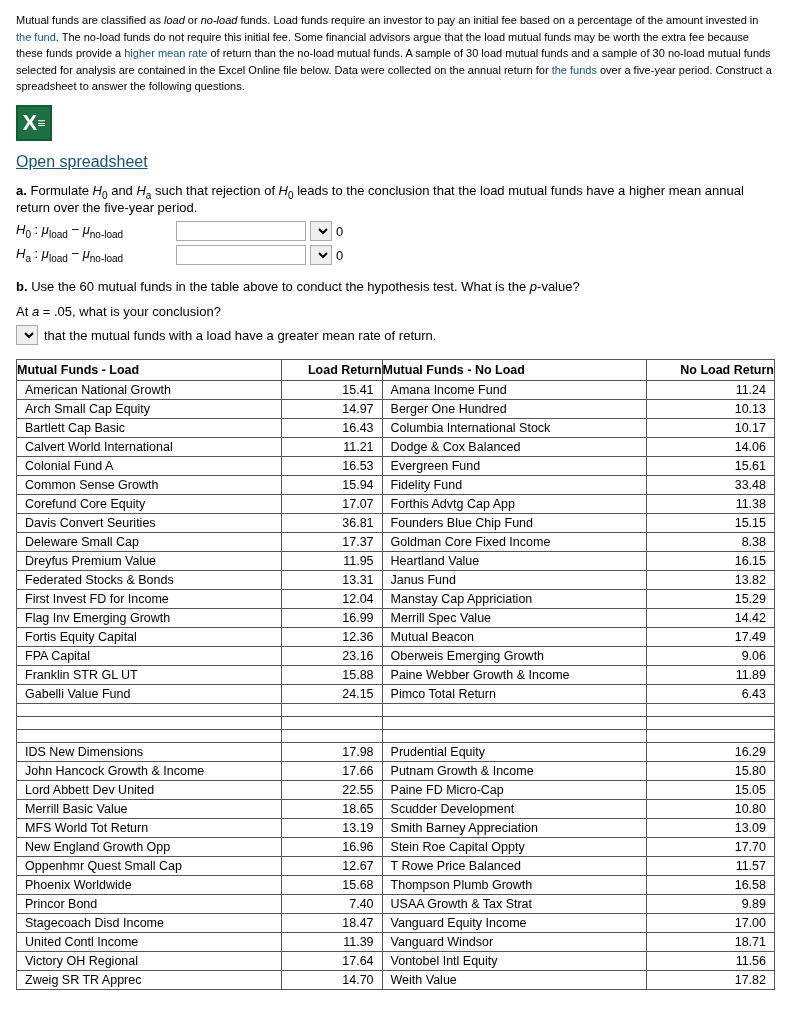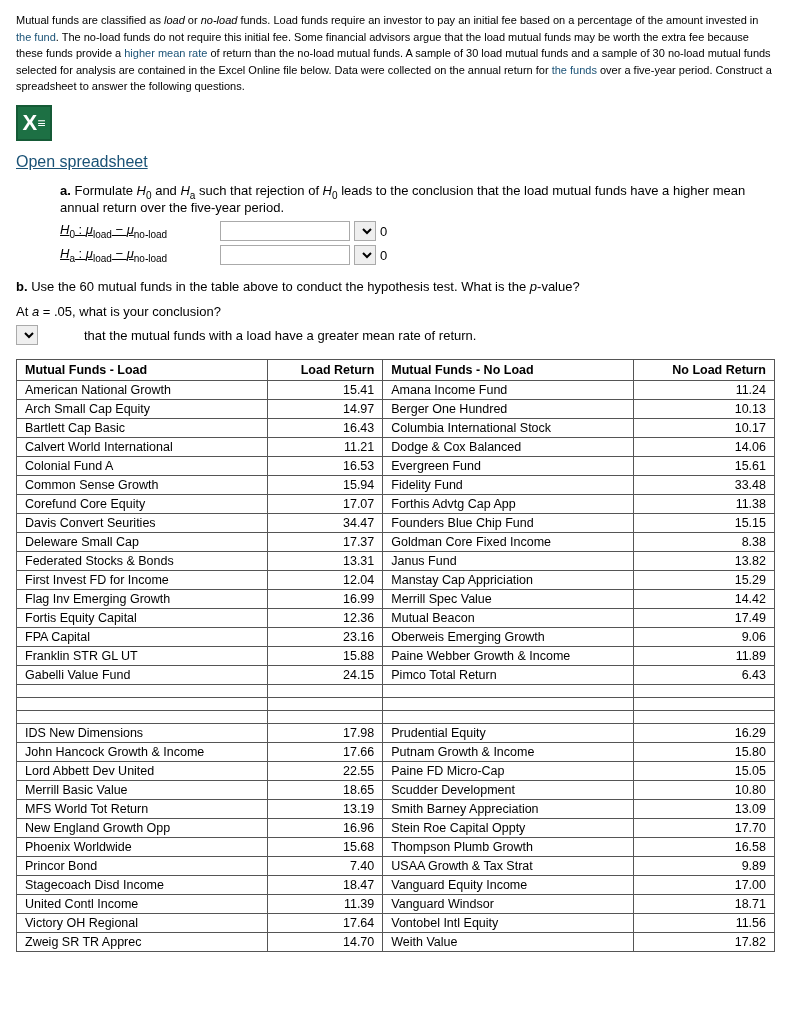--- a/index.html
+++ b/index.html
@@ -40,31 +40,30 @@
       display: block;
       margin-bottom: 12px;
       cursor: pointer;
     }
     .section-label {
       font-size: 13px;
       margin-bottom: 6px;
     }
     .bold { font-weight: bold; }
     .italic { font-style: italic; }
-    .section-a { margin-bottom: 14px; margin-left: 44px; }
+    .section-a { margin-bottom: 14px; }
     .hypothesis-row {
       display: flex;
       align-items: center;
       margin-bottom: 4px;
       font-size: 13px;
     }
     .hypothesis-row .h-label {
       width: 160px;
       font-size: 13px;
-      text-decoration: underline;
     }
     .hypothesis-row input[type="text"] {
       width: 130px;
       height: 20px;
       border: 1px solid #aaa;
       margin-right: 4px;
       font-size: 13px;
     }
     .hypothesis-row select {
       width: 22px;
@@ -88,41 +87,40 @@
       height: 20px;
       border: 1px solid #aaa;
       margin: 0 6px;
       font-size: 13px;
     }
     .conclusion-row {
       display: flex;
       align-items: center;
       margin-bottom: 14px;
       font-size: 13px;
-      gap: 40px;
     }
     .conclusion-row select {
       width: 22px;
       height: 20px;
       border: 1px solid #aaa;
       margin-right: 6px;
       font-size: 12px;
     }
     
     .funds-table-container {
       margin-top: 10px;
     }
     table.funds-table {
       border-collapse: collapse;
       width: 100%;
       font-size: 12.5px;
     }
     table.funds-table th {
       border: 1px solid #555;
-      padding: 3px 8px;
+      padding: 3px 0;
       background: #fff;
       font-weight: bold;
       text-align: left;
     }
     table.funds-table th.right, table.funds-table td.right {
       text-align: right;
     }
     table.funds-table td {
       border: 1px solid #555;
       padding: 2px 8px;
@@ -238,31 +236,37 @@
         <td class="right">33.48</td>
       </tr>
         <tr>
         <td>Corefund Core Equity</td>
         <td class="right">17.07</td>
         <td>Forthis Advtg Cap App</td>
         <td class="right">11.38</td>
       </tr>
         <tr>
         <td>Davis Convert Seurities</td>
-        <td class="right">34.47</td>
+        <td class="right">36.81</td>
         <td>Founders Blue Chip Fund</td>
         <td class="right">15.15</td>
       </tr>
         <tr>
         <td>Deleware Small Cap</td>
         <td class="right">17.37</td>
         <td>Goldman Core Fixed Income</td>
         <td class="right">8.38</td>
       </tr>
         <tr>
+        <td>Dreyfus Premium Value</td>
+        <td class="right">11.95</td>
+        <td>Heartland Value</td>
+        <td class="right">16.15</td>
+      </tr>
+        <tr>
         <td>Federated Stocks &amp; Bonds</td>
         <td class="right">13.31</td>
         <td>Janus Fund</td>
         <td class="right">13.82</td>
       </tr>
         <tr>
         <td>First Invest FD for Income</td>
         <td class="right">12.04</td>
         <td>Manstay Cap Appriciation</td>
         <td class="right">15.29</td>
@@ -345,20 +349,26 @@
         <td>Smith Barney Appreciation</td>
         <td class="right">13.09</td>
       </tr>
         <tr>
         <td>New England Growth Opp</td>
         <td class="right">16.96</td>
         <td>Stein Roe Capital Oppty</td>
         <td class="right">17.70</td>
       </tr>
         <tr>
+        <td>Oppenhmr Quest Small Cap</td>
+        <td class="right">12.67</td>
+        <td>T Rowe Price Balanced</td>
+        <td class="right">11.57</td>
+      </tr>
+        <tr>
         <td>Phoenix Worldwide</td>
         <td class="right">15.68</td>
         <td>Thompson Plumb Growth</td>
         <td class="right">16.58</td>
       </tr>
         <tr>
         <td>Princor Bond</td>
         <td class="right">7.40</td>
         <td>USAA Growth &amp; Tax Strat</td>
         <td class="right">9.89</td>

